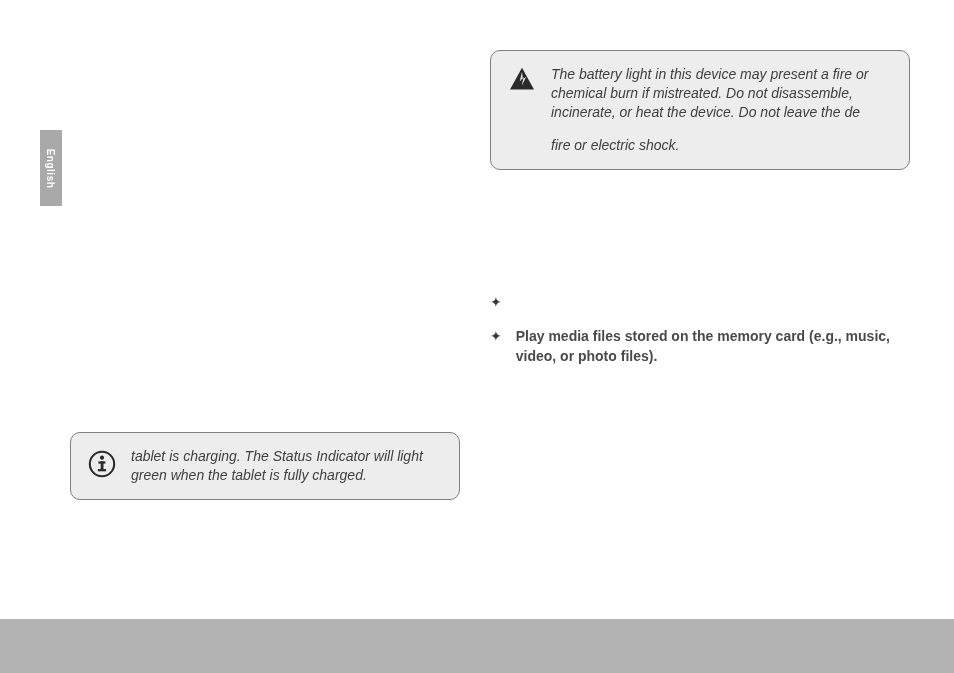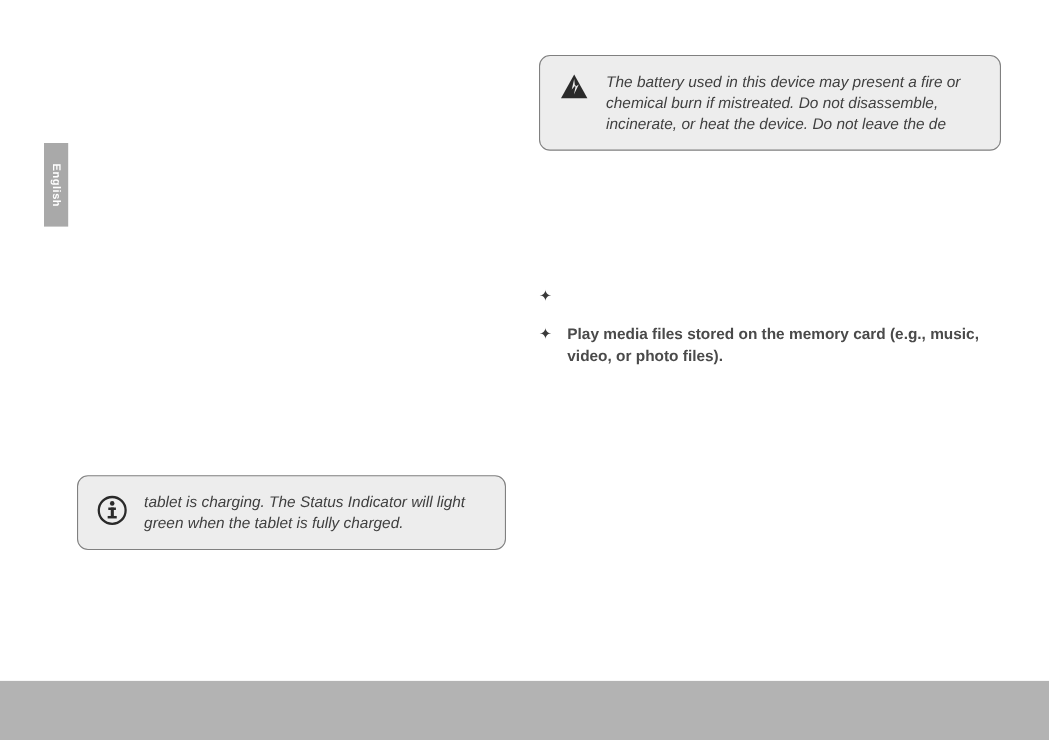--- a/index.html
+++ b/index.html
@@ -136,21 +136,22 @@
 <div class="right-col">
 
   <div class="callout">
     <div class="icon-wrap">
       <svg class="tri-icon" viewBox="0 0 32 30">
         <polygon points="16,1 31,28 1,28"></polygon>
         <polygon points="16,6 13.2,18 18,12.5 15.7,23.5 21.2,12.2 17,15.2" fill="#ededed"></polygon>
       </svg>
     </div>
     <div class="text-wrap">
-      <p>The battery used in this device may present a fire or chemical burn if mistreated. Do not disassemble, incinerate, or heat the device. Do not leave the de</p>
+      <p>The battery light in this device may present a fire or chemical burn if mistreated. Do not disassemble, incinerate, or heat the device. Do not leave the de</p>
+      <p>fire or electric shock.</p>
     </div>
   </div>
 
   <div class="section-heading"></div>
 
   <div class="body-text"></div>
 
   <div class="bullets" style="margin-top:74px;">
     <div class="bullet-row">
       <span class="marker">✦</span>

